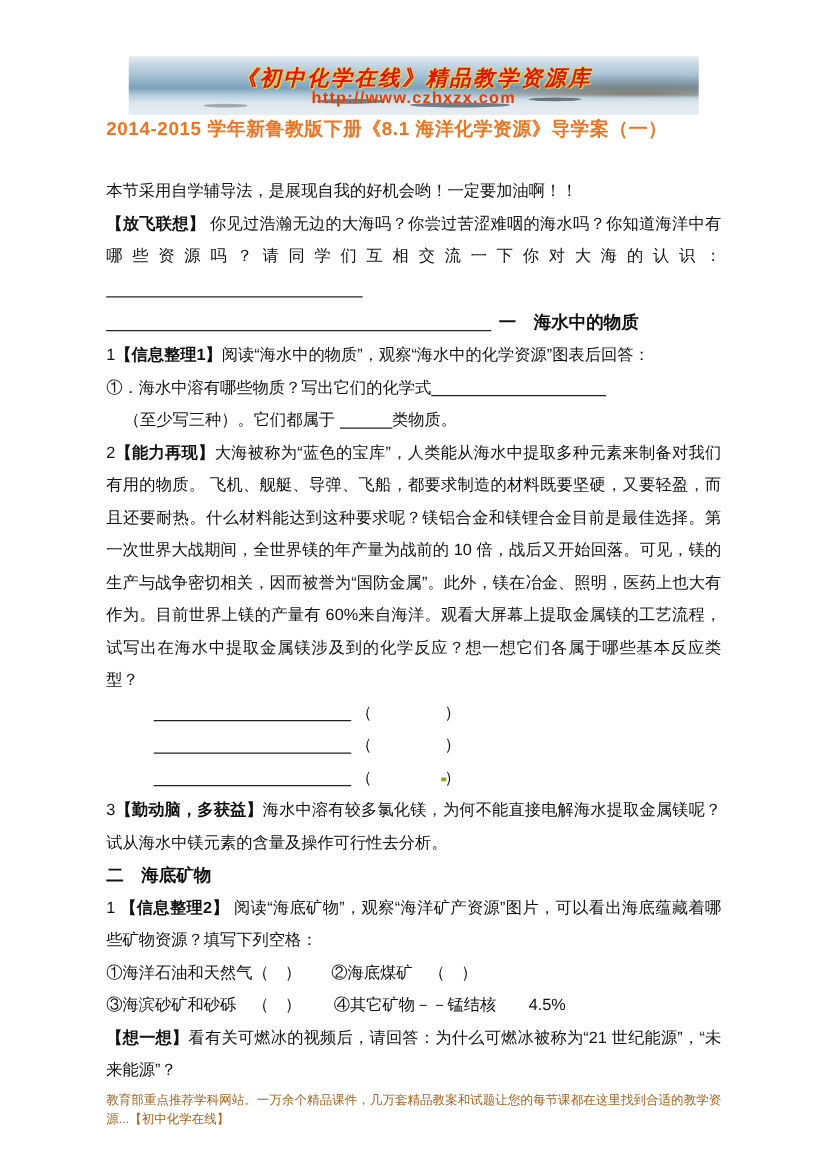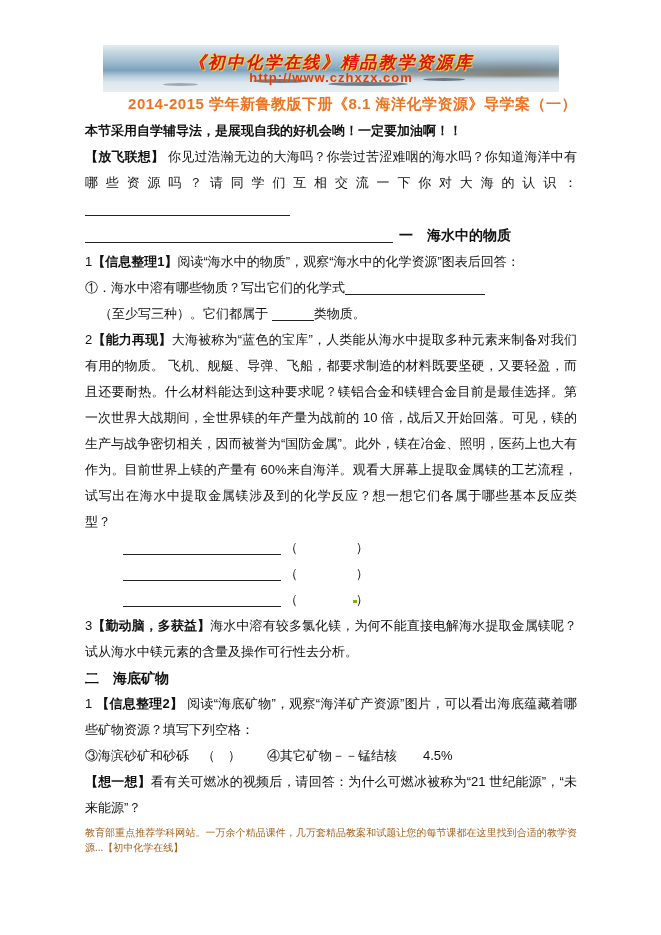--- a/index.html
+++ b/index.html
@@ -21,25 +21,25 @@
   .banner-title{position:absolute;left:0;right:0;top:6px;text-align:center;
     font-family:"DejaVu Serif",serif;font-style:italic;font-weight:bold;font-size:17px;
     letter-spacing:2px;color:#dc1612;
     text-shadow:1px 1px 0 rgba(250,214,70,.9),-1px -1px 0 rgba(250,214,70,.7),0 0 2px rgba(255,230,120,.9);}
   .banner-url{position:absolute;left:0;right:0;top:25px;text-align:center;
     font-weight:bold;font-size:13px;letter-spacing:1px;color:#e03c14;
     text-shadow:0 0 1px rgba(255,200,80,.6);}
 
   
   .content{position:absolute;left:85px;top:0;width:492px;}
-  .doc-title{margin-top:92px;text-align:right;font-size:15px;font-weight:bold;
+  .doc-title{margin-top:92px;text-align:left;font-size:15px;font-weight:bold;
     color:#ed7420;letter-spacing:.5px;line-height:24px;}
   .para{font-size:13px;line-height:26px;text-align:justify;}
   .b{font-weight:bold;margin-top:32px;}
-  .intro{margin-top:2px;font-weight:bold;}
+  .intro{margin-top:24px;font-weight:normal;}
   .blank{display:inline-block;border-bottom:1px solid #222;height:14px;vertical-align:-3px;}
   .spacer{display:inline-block;}
   .indent1{padding-left:14px;}
   .answer-row{margin-left:38px;position:relative;}
   .green-dot{position:absolute;left:230px;top:13px;width:4px;height:3px;background:#7fae12;}
   .sec-heading{font-weight:bold;font-size:14px;}
   .hd-space{display:inline-block;width:6px;}
   .footer{margin-top:4px;font-size:10px;line-height:15px;color:#a5621e;text-align:justify;}
 </style>
 </head>
@@ -104,20 +104,23 @@
       <span>3</span><span class="b">【勤动脑，多获益】</span><span>海水中溶有较多氯化镁，为何不能直接电解海水提取金属镁呢？试从海水中镁元素的含量及操作可行性去分析。</span>
     </div>
 
     <div class="para sec-heading">二　海底矿物</div>
 
     <div class="para">
       <span>1</span> <span class="b">【信息整理2】</span> <span>阅读“海底矿物”，观察“海洋矿产资源”图片，可以看出海底蕴藏着哪些矿物资源？填写下列空格：</span>
     </div>
 
     <div class="para">
+      <span>①海洋石油和天然气（　）</span><span class="spacer" style="width:24px"></span><span>②海底煤矿　（　）</span>
+    </div>
+    <div class="para">
       <span>③海滨砂矿和砂砾　（　）</span><span class="spacer" style="width:26px"></span><span>④其它矿物－－锰结核　　4.5%</span>
     </div>
 
     <div class="para">
       <span class="b">【想一想】</span><span>看有关可燃冰的视频后，请回答：为什么可燃冰被称为“21 世纪能源”，“未来能源”？</span>
     </div>
 
     <div class="footer">
       <span>教育部重点推荐学科网站。一万余个精品课件，几万套精品教案和试题让您的每节课都在这里找到合适的教学资源...【初中化学在线】</span>
     </div>

